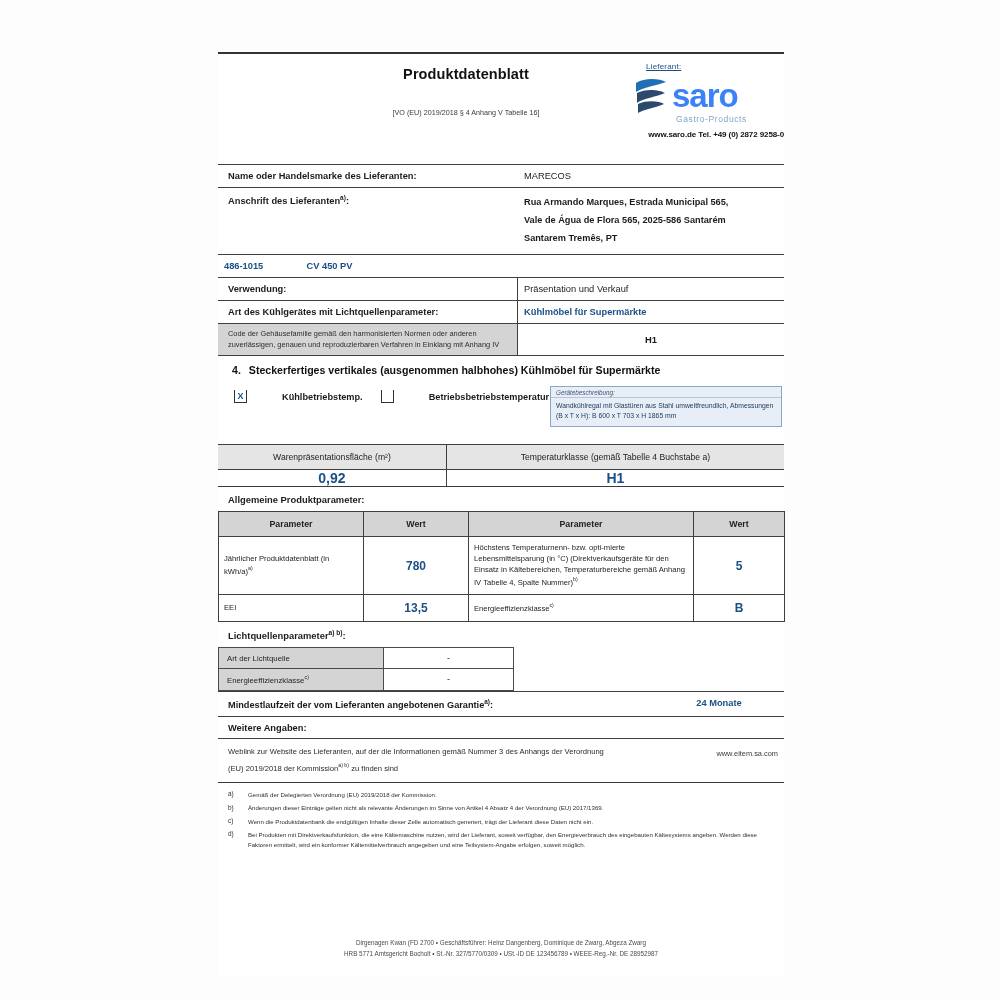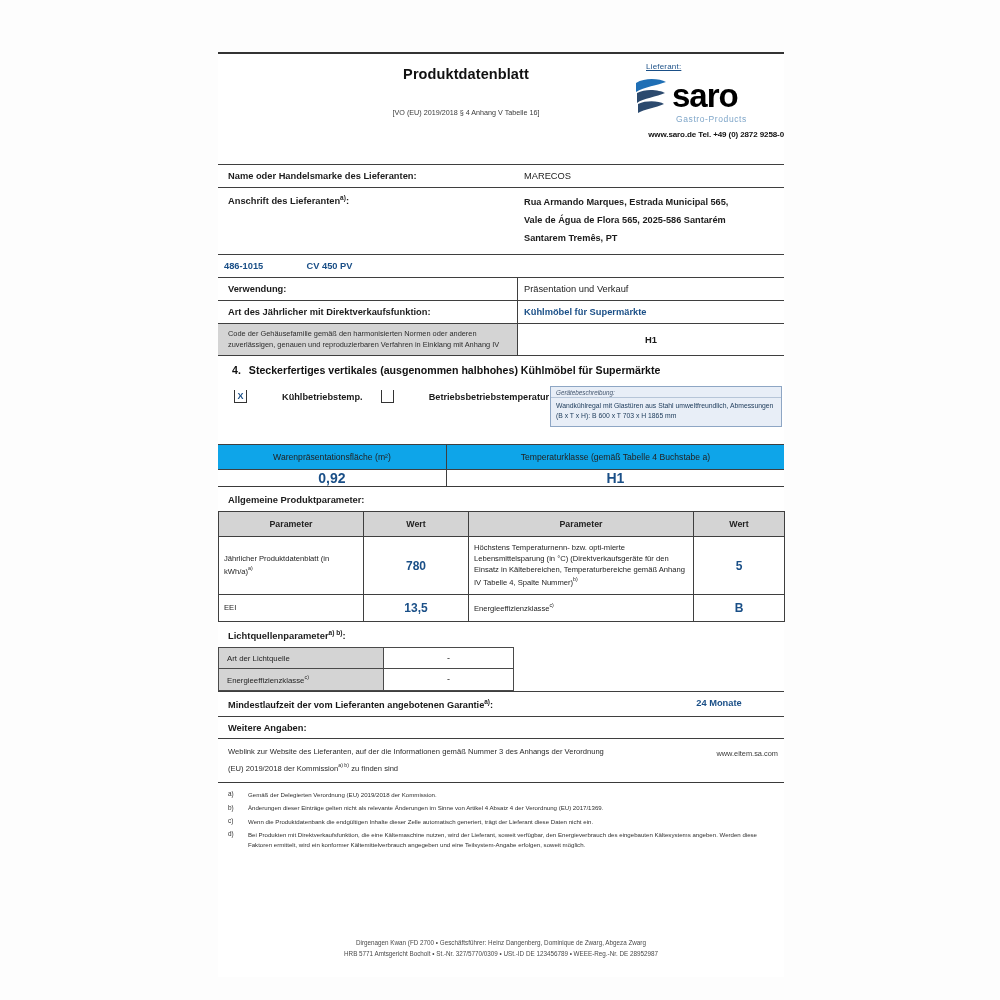--- a/index.html
+++ b/index.html
@@ -41,21 +41,21 @@
     font-size: 7.2px; color: #3a3a3a; margin-top: 21px;
   }
   .brandbox { position: absolute; right: 0px; top: 8px; width: 180px; }
   .brand-label {
     font-size: 8px; color: #1a4f87; text-decoration: underline;
     margin-left: 42px; letter-spacing: .2px;
   }
   .logo-row { display: flex; align-items: center; margin-top: 5px; margin-left: 30px;}
   .logo-mark { width: 34px; height: 40px; flex: none; }
   .logo-word {
-    font-size: 33px; font-weight: bold; color: #000000;
+    font-size: 33px; font-weight: bold; color: #3b82f6;
     line-height: .82; letter-spacing: -1px; margin-left: 4px;
   }
   .logo-tag {
     font-size: 8.5px; color: #7fa6c9; letter-spacing: .6px;
     margin-left: 72px; margin-top: -2px;
   }
   .brand-contact {
     font-size: 8px; font-weight: bold; color: #111;
     margin-top: 6px; text-align: right; letter-spacing: -.1px;
   }
@@ -119,21 +119,21 @@
     font-size: 6.3px; color: #45576f; padding: 2px 4px 1px 5px;
     border-bottom: 1px solid #b6c5d8; font-style: italic;
   }
   .callout .c-body {
     font-size: 6.8px; color: #23405f; padding: 3px 4px 4px 5px; line-height: 1.5;
   }
 
   
   .gt { width: 100%; border-collapse: collapse; }
   .gt th {
-    background: #0ea5e9; font-size: 8.6px; font-weight: normal;
+    background: #e5e5e5; font-size: 8.6px; font-weight: normal;
     color: #222; padding: 7px 16px; text-align: center;
     border-top: 1.4px solid #3f3f3f; border-bottom: 1.4px solid #3f3f3f;
   }
   .gt td {
     text-align: center; font-size: 14px; font-weight: bold;
     color: #1a4f87; padding: 0 4px; border-bottom: 1.6px solid #3a3a3a;
   }
   .gt .vsep { border-left: 1.4px solid #3f3f3f; }
 
   
@@ -225,21 +225,21 @@
         <span>CV 450 PV</span>
       </div>
     </div>
 
     <div class="row split">
       <div class="lab">Verwendung:</div>
       <div class="val">Präsentation und Verkauf</div>
     </div>
 
     <div class="row split">
-      <div class="lab">Art des Jährlicher mit Direktverkaufsfunktion:</div>
+      <div class="lab">Art des Kühlgerätes mit Lichtquellenparameter:</div>
       <div class="val blue">Kühlmöbel für Supermärkte</div>
     </div>
 
     <div class="greyrow">
       <div class="lab">Code der Gehäusefamilie gemäß den harmonisierten Normen oder anderen zuverlässigen, genauen und reproduzierbaren Verfahren in Einklang mit Anhang IV</div>
       <div class="val">H1</div>
     </div>
 
 
     <div class="prodline">

